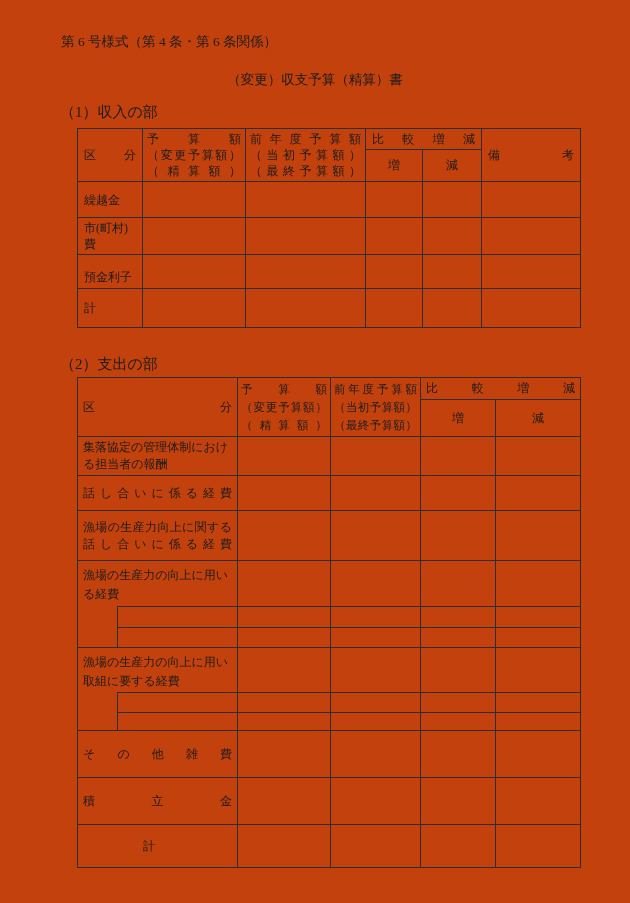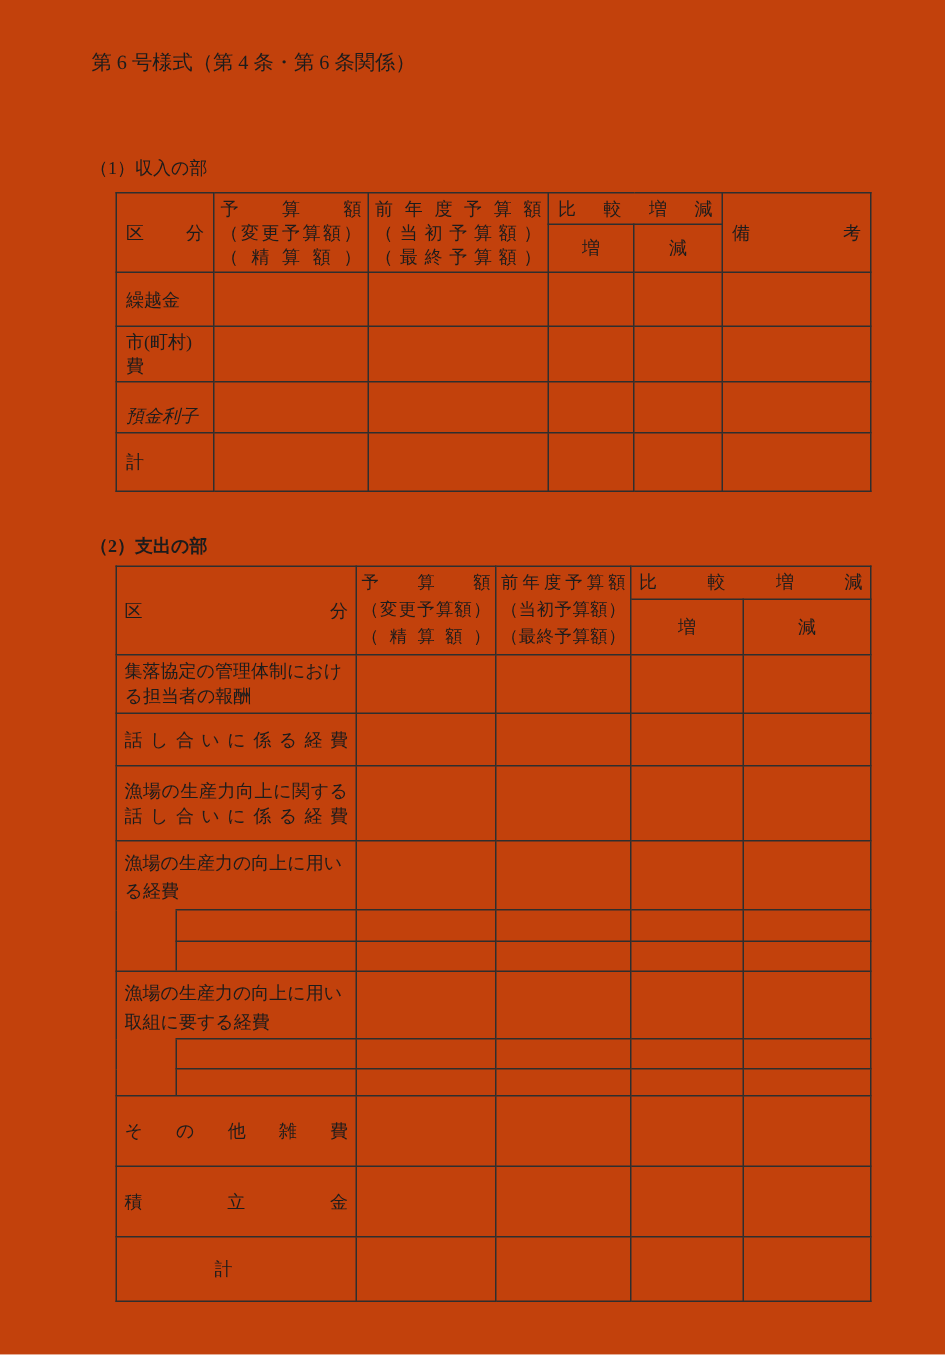--- a/index.html
+++ b/index.html
@@ -16,63 +16,64 @@
   .form-number {
     position: absolute; left: 61px; top: 34px;
     font-size: 13.5px; line-height: 15px; white-space: nowrap;
   }
   .doc-title {
     position: absolute; left: 0; top: 72px; width: 630px;
     text-align: center; font-size: 13.5px; line-height: 16px; white-space: nowrap;
   }
   .sec-label {
     position: absolute; left: 60px;
-    font-size: 12px; line-height: 16px; white-space: nowrap;
+    font-size: 15px; line-height: 16px; white-space: nowrap;
   }
   #sec1 { top: 104px; }
-  #sec2 { top: 356px; font-weight: bold; }
+  #sec2 { top: 356px; }
 
   table.form {
     position: absolute;
     border-collapse: collapse;
     table-layout: fixed;
     font-size: 12px;
   }
   #t1 { left: 77px; top: 128px; width: 503px; }
   #t2 { left: 77px; top: 377px; width: 503px; }
   td {
     border: 1px solid #2e2e2e;
     padding: 0;
     vertical-align: middle;
   }
   
   .lbl  { padding: 2px 6px; line-height: 16px; }
   .lbl2 { padding: 2px 5px; line-height: 17px; }
   .pre  { white-space: pre-line; }
   .jall { text-align: justify; text-align-last: justify; }
   .ctr  { text-align: center; }
-  .bot  { vertical-align: bottom; padding-bottom: 3px; font-style: italic; }
+  .bot  { vertical-align: bottom; padding-bottom: 3px; }
   .hc1  { line-height: 16px; padding: 2px 4px; }
   .hc2  { line-height: 18px; padding: 2px 3px; font-size: 11.5px; }
   .sou  { padding-left: 65px; }
 
   
   td.gl { border-right: 0; position: relative; margin-left: 28px; }
   td.gt { border-left: 0; }
   .glabel {
     position: absolute; left: 5px; top: 5px; width: 150px;
     line-height: 19px; white-space: pre-line; z-index: 1;
   }
 </style>
 </head>
 <body>
 
 <div class="page">
 
   <div class="form-number">第 6 号様式（第 4 条・第 6 条関係）</div>
+  <div class="doc-title">（変更）収支予算（精算）書</div>
 
   <div id="sec1" class="sec-label">（1）収入の部</div>
 
   <table id="t1" class="form">
     <colgroup>
       <col style="width:65px">
         <col style="width:103px">
         <col style="width:120px">
       <col style="width:57px">
         <col style="width:59px">

